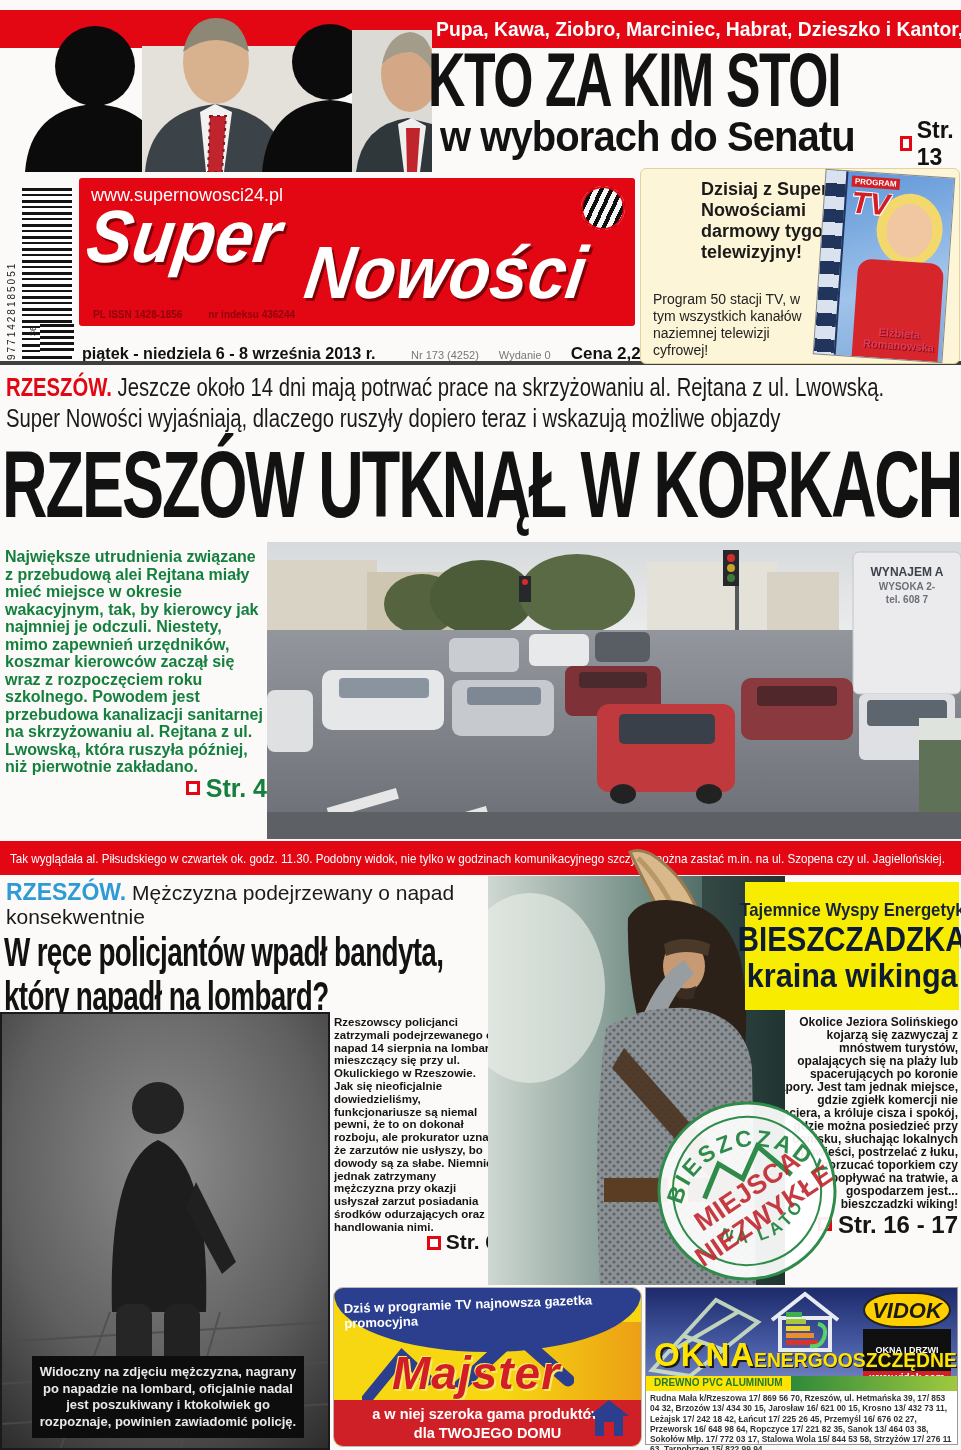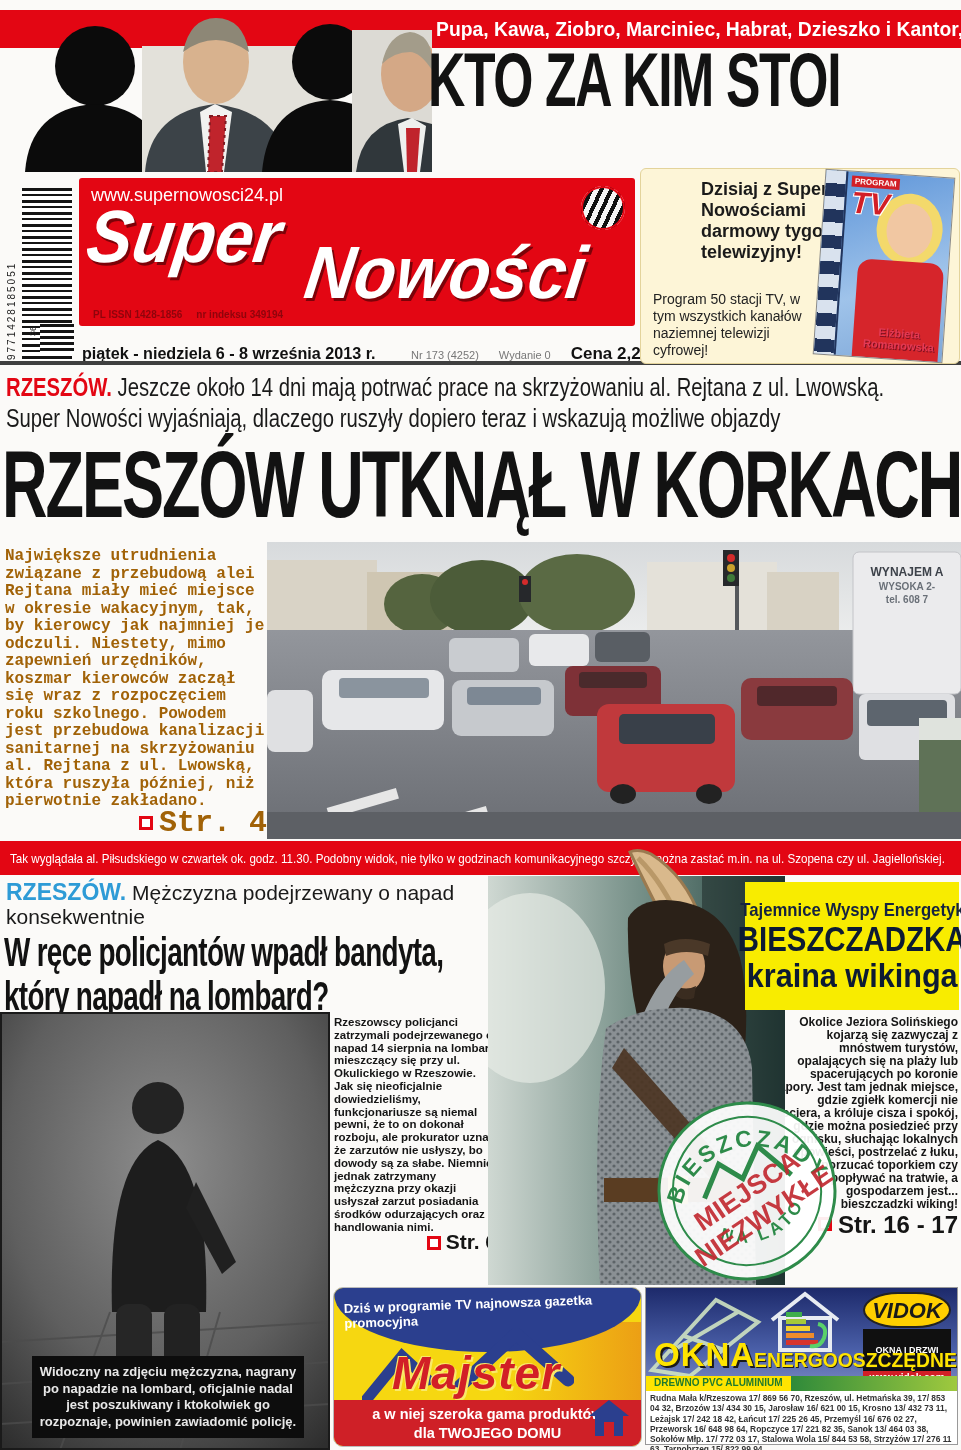--- a/index.html
+++ b/index.html
@@ -30,21 +30,21 @@
   .logo-box{left:79px;top:178px;width:556px;height:148px;background:#e30613;border-radius:3px;overflow:hidden;}
   .logo-site{position:absolute;left:12px;top:7px;color:#fff;font-weight:400;font-size:18px;}
   .logo-word{position:absolute;color:#fff;font-style:italic;font-weight:900;font-size:74px;line-height:1;
              transform:skewX(-8deg) scaleX(0.92);transform-origin:0 0;
              text-shadow:3px 3px 0 rgba(40,0,0,0.55);}
   .lw1{left:14px;top:22px;}
   .lw2{left:232px;top:58px;}
   .globe{position:absolute;right:10px;top:8px;width:44px;height:44px;border-radius:50%;
          background:repeating-linear-gradient(115deg,#111 0 4px,#f5f5f5 4px 9px);
          box-shadow:0 0 0 2px #e30613 inset;}
-  .logo-issn{position:absolute;left:14px;bottom:6px;font-size:10px;font-weight:700;color:#8f040c;display:flex;gap:14px;}
+  .logo-issn{position:absolute;left:14px;bottom:6px;font-size:10px;font-weight:700;color:#8f040c;display:flex;gap:26px;}
   .dateline{left:82px;top:331px;width:720px;display:flex;align-items:baseline;gap:20px;}
   .dl-date{font-size:17px;font-weight:700;color:#111;transform:scaleX(0.95);transform-origin:0 100%;white-space:nowrap;}
   .dl-small{font-size:11px;color:#777;font-weight:400;white-space:nowrap;margin-top:18px;}
   .dl-price{font-size:17px;font-weight:700;white-space:nowrap;}
   .rule{left:0;top:361px;width:961px;height:4px;background:#3f3f3f;}
 
   
   .tv-box{left:640px;top:168px;width:318px;height:194px;background:#fdf5d7;border:1px solid #e3d39b;border-radius:6px;}
   .tv-head{position:absolute;left:12px;top:10px;width:160px;font-size:18px;line-height:21px;font-weight:800;color:#1a1a1a;margin-left:48px;}
   .tv-body{position:absolute;left:12px;top:122px;width:160px;font-size:14px;line-height:17px;color:#222;}
@@ -60,23 +60,23 @@
   .tv-dress{position:absolute;right:4px;top:86px;width:86px;height:98px;border-radius:14px 14px 0 0;background:#d6252b;}
   .tv-name{position:absolute;right:4px;bottom:8px;width:80px;font-size:11px;line-height:12px;font-weight:900;color:#e33a55;
            text-align:center;text-shadow:1px 1px 0 #7c1020;}
 
   
   .s1-intro{left:6px;top:372px;width:1230px;transform:scaleX(0.78);transform-origin:0 0;
             font-size:26px;line-height:31px;color:#1a1a1a;}
   .tag-red{color:#e30613;font-weight:900;}
   .h1-traffic{left:2px;top:438px;font-size:94px;font-weight:900;letter-spacing:-3px;color:#121212;
               transform:scaleX(0.67);transform-origin:0 0;white-space:nowrap;line-height:1;}
-  .s1-body{left:5px;top:548px;width:262px;font-size:16px;line-height:17.5px;font-weight:700;color:#a16207;font-family:Liberation Mono, monospace;}
+  .s1-body{left:5px;top:548px;width:262px;font-size:16px;line-height:17.5px;font-weight:700;color:#15803d;}
   .s1-ref{display:flex;justify-content:flex-end;align-items:center;gap:6px;margin-top:4px;}
-  .s1-ref .lbl{font-size:30px;font-weight:900;}
+  .s1-ref .lbl{font-size:25px;font-weight:900;}
   .photo-traffic{left:267px;top:542px;width:694px;height:297px;}
   .caption-bar{left:0;top:841px;width:961px;height:34px;background:#e30613;display:flex;align-items:center;z-index:1;}
   .caption-bar span{margin-left:10px;color:#fff;font-size:13.5px;font-weight:500;white-space:nowrap;
                     transform:scaleX(0.86);transform-origin:0 50%;}
 
   
   .s2-intro{left:6px;top:880px;width:520px;font-size:21px;line-height:24px;color:#1a1a1a;}
   .tag-blue{color:#2e9bd6;font-weight:900;font-size:23px;}
   .h2-lombard{left:4px;top:930px;font-size:41px;font-weight:800;letter-spacing:-1px;line-height:44px;color:#121212;
               transform:scaleX(0.68);transform-origin:0 0;white-space:nowrap;}
@@ -161,34 +161,41 @@
       <rect x="352" y="30" width="80" height="142" fill="#dcdad4"></rect>
       <path d="M356 172 Q362 124 408 118 L432 124 L432 172 Z" fill="#30373b"></path>
       <path d="M398 124 L412 118 L426 126 L420 172 L404 172 Z" fill="#eef0ee"></path>
       <path d="M406 128 L420 128 L417 172 L407 172 Z" fill="#c0242c"></path>
       <ellipse cx="410" cy="74" rx="29" ry="38" fill="#d4a886"></ellipse>
       <path d="M382 64 Q388 34 410 32 Q430 34 432 58 L432 70 Q420 52 410 52 Q394 52 382 64 Z" fill="#a39c8a"></path>
     </g>
   </svg>
 
   <div class="abs kto">KTO ZA KIM STOI</div>
+  <div class="abs senat-row">
+    <span class="senat">w wyborach do Senatu</span>
+    <span class="pref pref-13">
+      <span class="sq"></span>
+      <span>Str. 13</span>
+    </span>
+  </div>
 
   <div class="abs barcode-num">9771428185051</div>
   <div class="abs barcode-bars"></div>
   <div class="abs barcode2-num">36</div>
   <div class="abs barcode2-bars"></div>
 
   <div class="abs logo-box">
     <div class="logo-site">www.supernowosci24.pl</div>
     <div class="logo-word lw1">Super</div>
     <div class="logo-word lw2">Nowości</div>
     <div class="globe"></div>
     <div class="logo-issn">
       <span>PL ISSN 1428-1856</span>
-      <span>nr indeksu 349194</span>
+      <span>nr indeksu 436244</span>
     </div>
   </div>
 
   <div class="abs dateline">
     <span class="dl-date">piątek - niedziela 6 - 8 września 2013 r.</span>
     <span class="dl-small">Nr 173 (4252)</span>
     <span class="dl-small">Wydanie 0</span>
     <span class="dl-price">Cena 2,20 zł</span>
     <span class="dl-small">(zawiera 8 proc. VAT)</span>
   </div>

